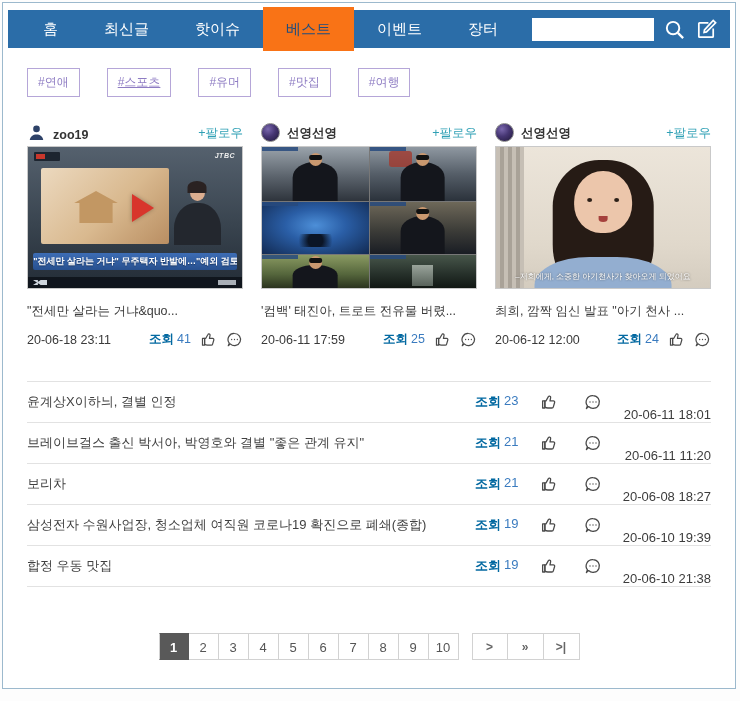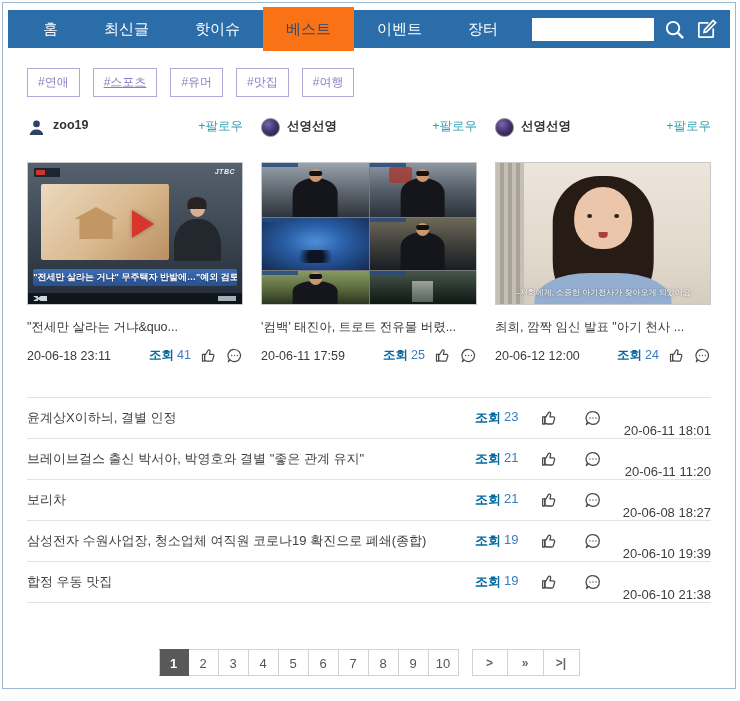--- a/index.html
+++ b/index.html
@@ -24,30 +24,30 @@
     background:#f97316;color:#1d4d80;height:44px;line-height:44px;margin-top:-3px;
     position:relative;z-index:2;
   }
   .search-area{margin-left:auto;display:flex;align-items:center;gap:8px;padding-right:12px;}
   .search-input{
     width:122px;height:23px;border:none;outline:none;background:#fff;
     font-size:13px;padding:0 6px;box-sizing:border-box;
   }
   .nav-icon{width:24px;height:24px;display:flex;align-items:center;justify-content:center;cursor:pointer;}
   
-  .tags{display:flex;gap:13px;margin:20px 0 0 24px;}
+  .tags{display:flex;gap:27px;margin:20px 0 0 24px;}
   .tag{
     border:1px solid #b5a6d8;color:#8e7cc3;font-size:12px;padding:5px 10px;
     background:#fff;cursor:pointer;white-space:nowrap;
   }
   .tag.underlined{text-decoration:underline;}
   
   .cards{display:flex;justify-content:space-between;margin:21px 24px 0;}
   .card{width:216px;}
-  .card-head{display:flex;align-items:flex-start;height:24px;margin-bottom:20px;}
+  .card-head{display:flex;align-items:flex-end;height:24px;margin-bottom:4px;}
   .avatar-svg{width:19px;height:19px;}
   .avatar-img{
     width:19px;height:19px;border-radius:50%;
     background:radial-gradient(circle at 35% 30%,#7a68ae 0%,#463673 45%,#1f1838 100%);
     border:1px solid #888;box-sizing:border-box;
   }
   .card-user{margin-left:7px;font-size:12.5px;font-weight:bold;color:#333;cursor:pointer;}
   .follow{margin-left:auto;font-size:12.5px;color:#2fa0b5;cursor:pointer;}
   .thumb{
     width:216px;height:143px;position:relative;overflow:hidden;

